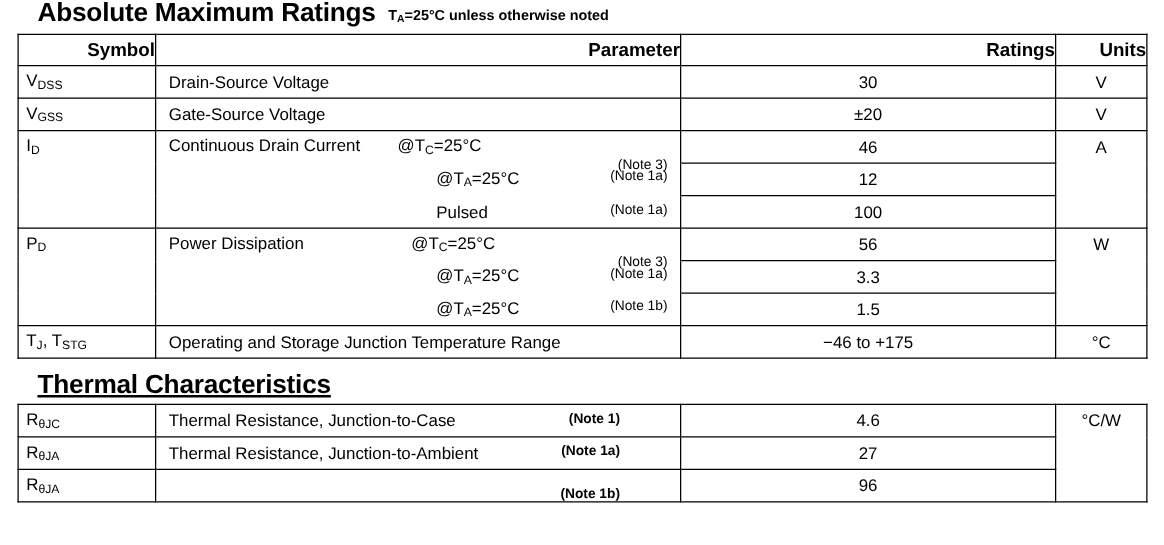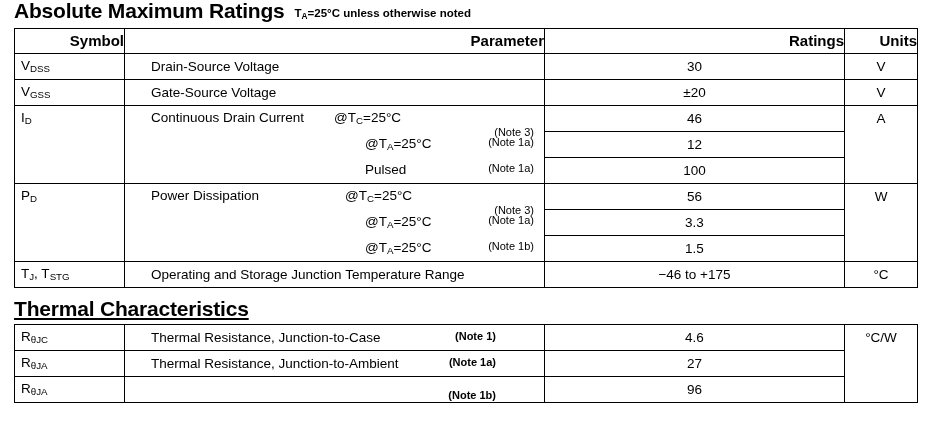--- a/index.html
+++ b/index.html
@@ -25,20 +25,21 @@
   .section-head {
     display: flex;
     align-items: baseline;
     gap: 10px;
   }
   .section-title {
     font-size: 21px;
     font-weight: bold;
     letter-spacing: -0.2px;
     line-height: 1.05;
+    margin-left: 16px;
   }
   .section-note {
     font-size: 11.5px;
     font-weight: bold;
     line-height: 1.05;
     position: relative;
     top: -1px;
   }
   sub {
     font-size: 0.72em;
@@ -67,21 +68,21 @@
   .c-sym   { width: 110px; }
   .c-par   { width: 420px; }
   .c-rat   { width: 300px; }
   .c-unit  { width: 73px; }
   .sym {
     padding-left: 6px;
     font-size: 13.5px;
     text-align: left;
   }
   .par {
-    padding-left: 26px;
+    padding-left: 10px;
     font-size: 13.5px;
     position: relative;
   }
   .par-row {
     display: flex;
     align-items: baseline;
     gap: 16px;
   }
   .par-name { flex: 0 0 auto; }
   .par-cond {

